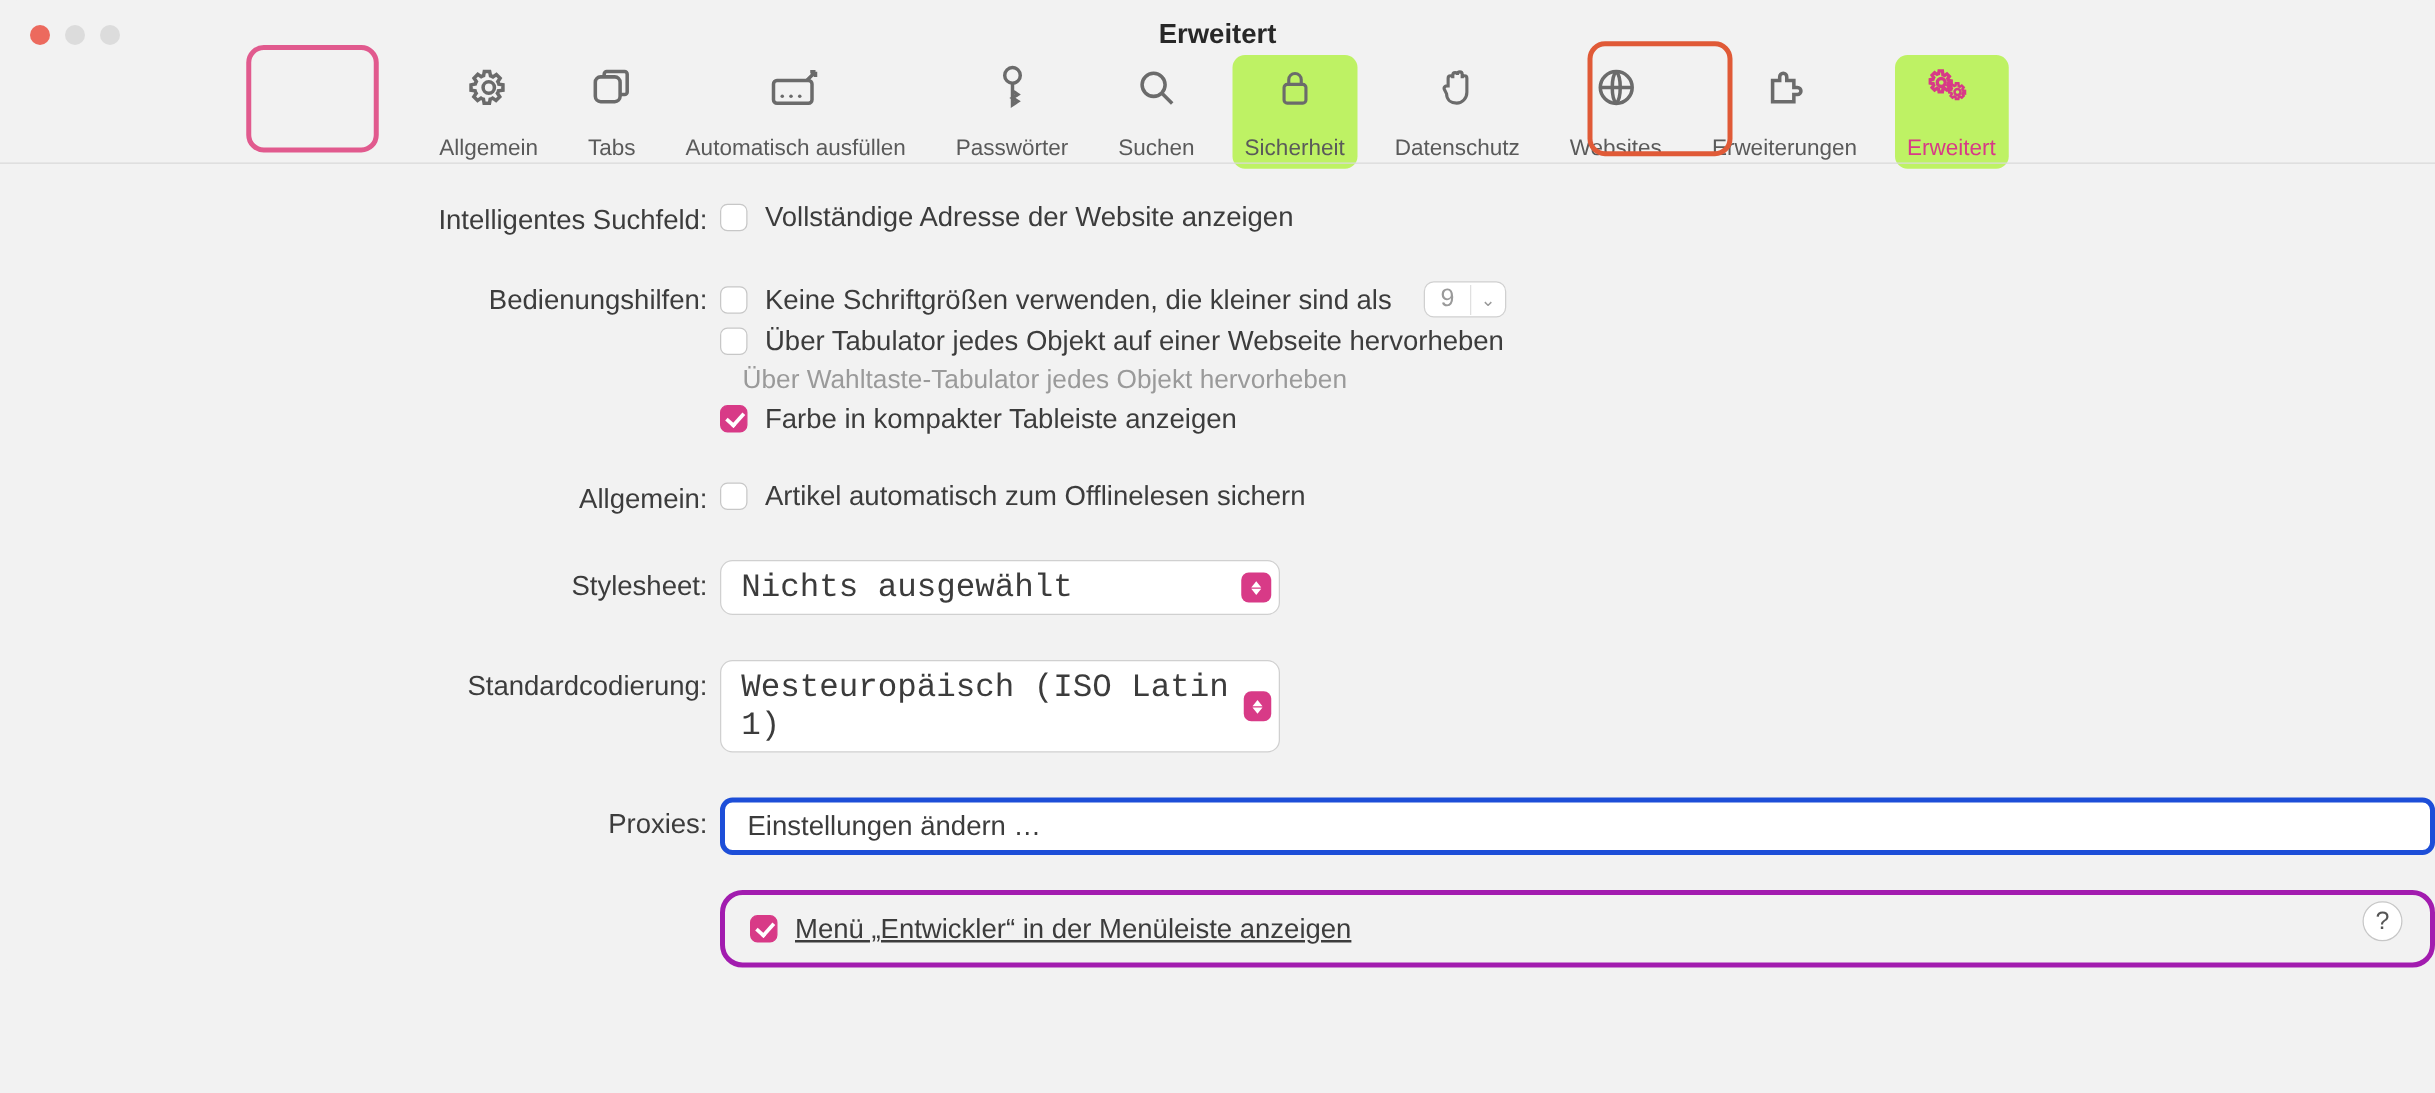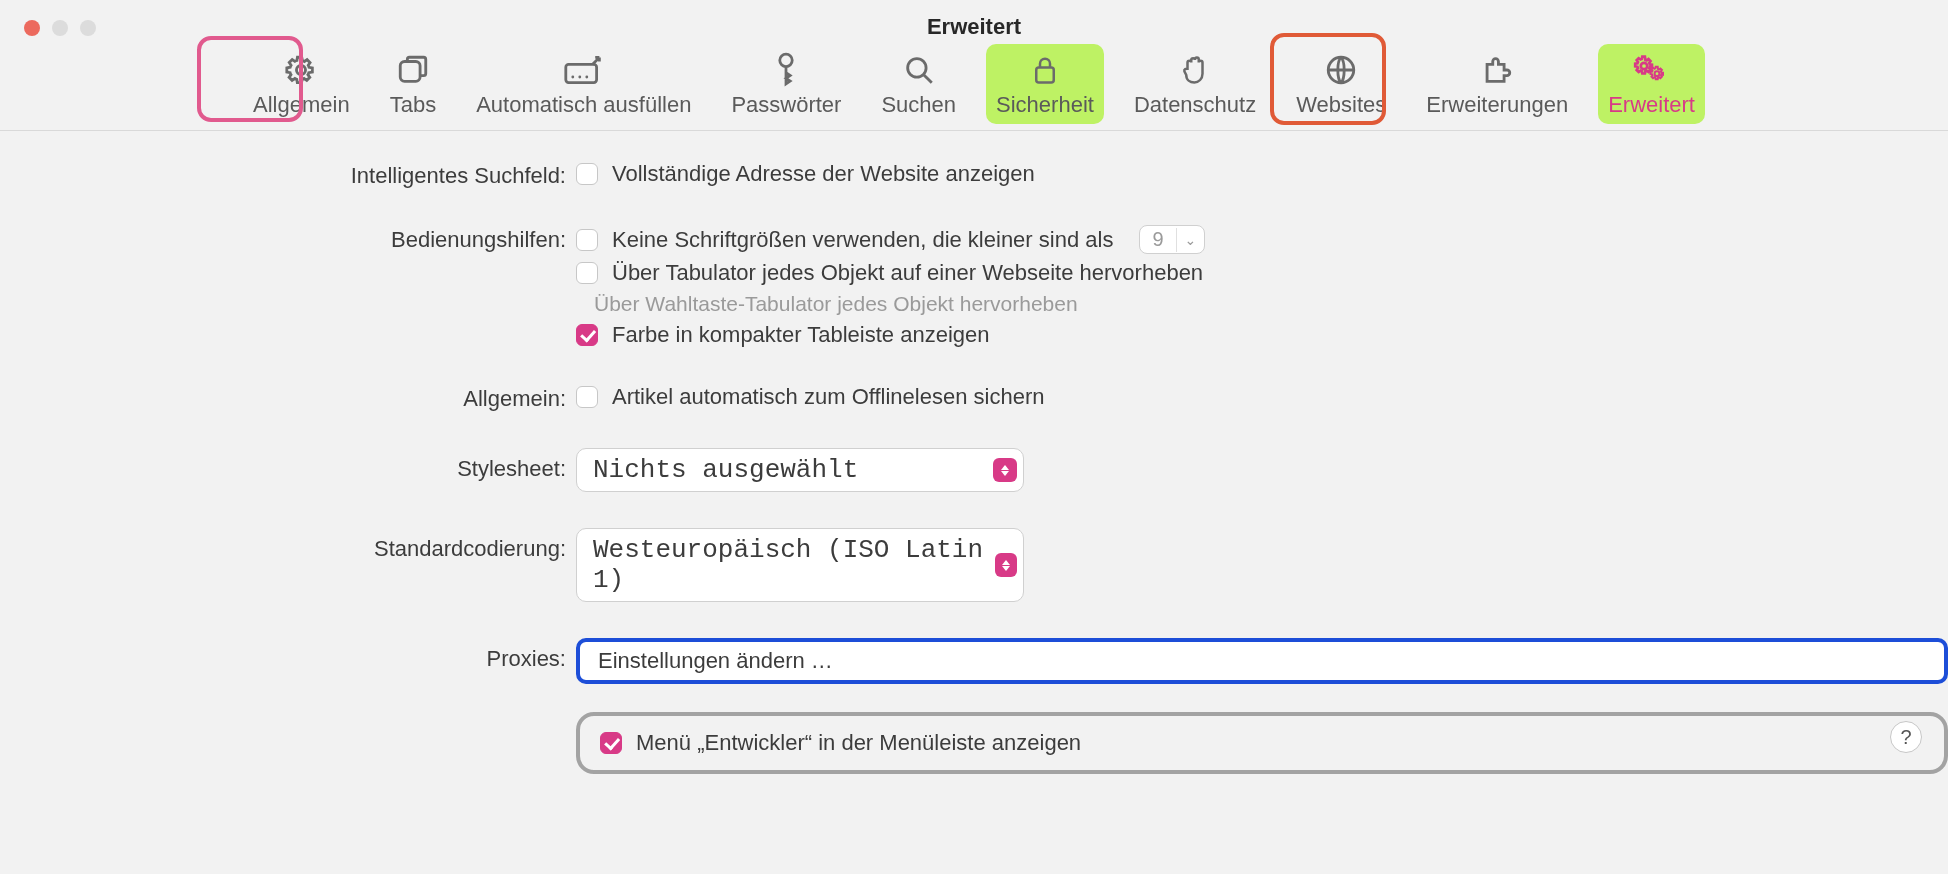--- a/index.html
+++ b/index.html
@@ -57,22 +57,22 @@
     padding: 6px 10px 6px;
     border-radius: 10px;
     color: #6a6a6a;
     cursor: default;
     position: relative;
   }
   .toolbar-item .icon {
     height: 40px; display: flex; align-items: center; justify-content: center;
   }
   .toolbar-item .label {
-    font-size: 22px;
-    margin-top: 2px;
+    font-size: 18px;
+    margin-top: 18px;
     color: #5a5a5a;
   }
   .toolbar-item.selected {
     background: #bef264;
   }
   .toolbar-item.selected-accent .label { color: #d83a87; }
   .toolbar-item.selected-accent svg { stroke: #d83a87; fill: none; }
   .toolbar-item svg { stroke: #6b6b6b; fill: none; stroke-width: 2; }
 
   
@@ -212,24 +212,25 @@
     width: 32px; height: 32px;
     border-radius: 50%;
     border: 1px solid #c7c7c7;
     background: #fff;
     display: flex; align-items: center; justify-content: center;
     font-size: 20px;
     color: #555;
   }
 
   .dev-highlight {
-    border: 4px solid #a3a3a3;
+    border: 4px solid #a21caf;
     border-radius: 18px;
     padding: 14px 40px 14px 20px;
     display: inline-flex;
+    text-decoration: underline;
   }
 </style>
 </head>
 <body>
 
 <div class="window">
 
   <div class="traffic-lights">
     <div class="dot red"></div>
     <div class="dot grey1"></div>

